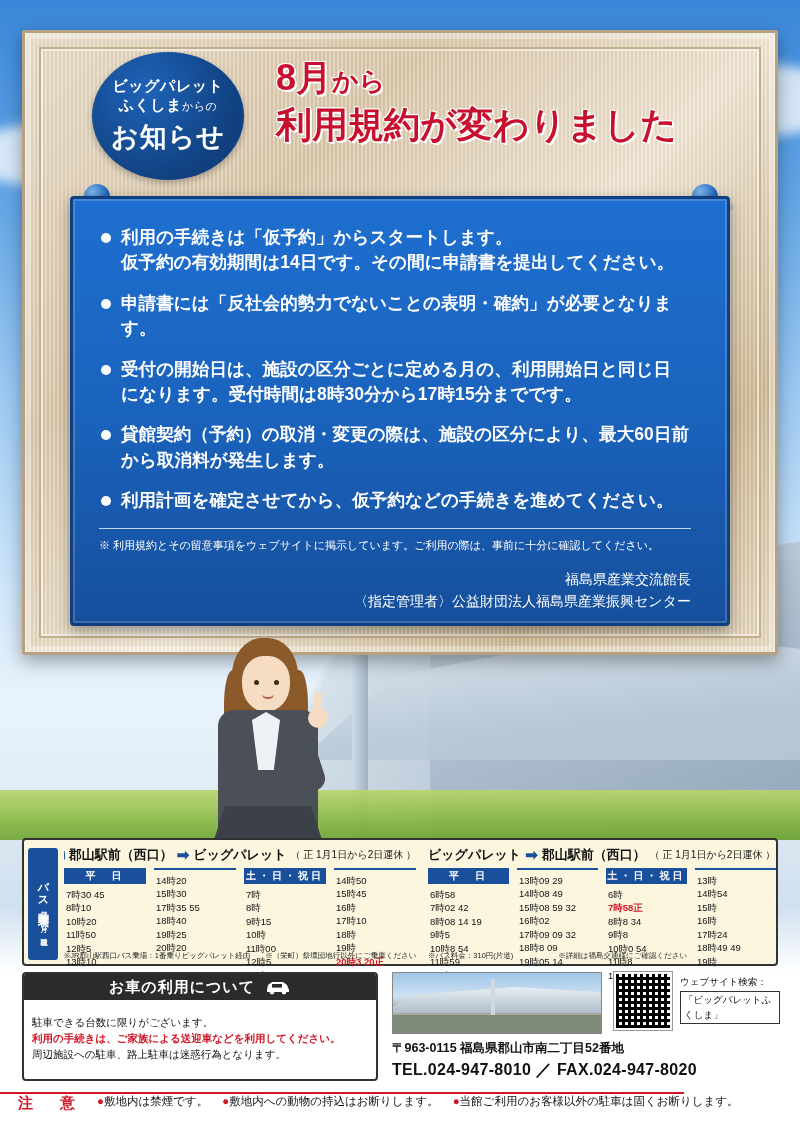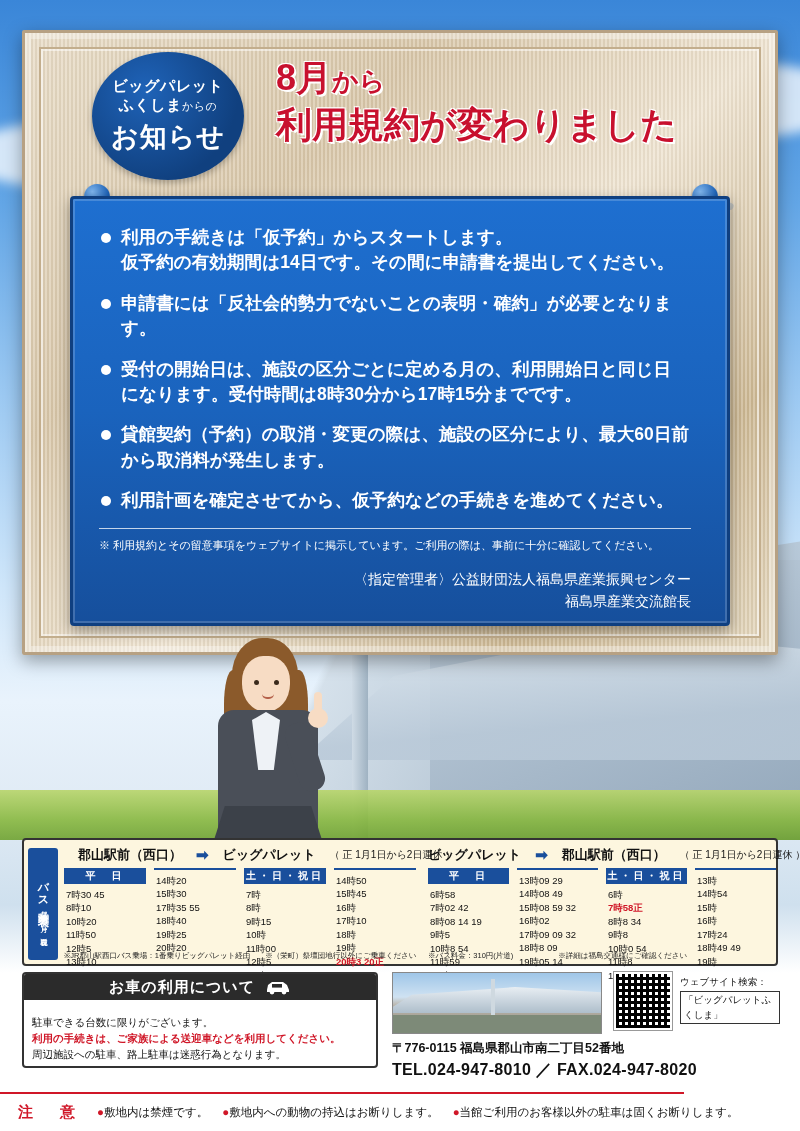--- a/index.html
+++ b/index.html
@@ -206,21 +206,21 @@
     display: flex; align-items: center; justify-content: center;
   }
   .bus-tab span {
     writing-mode: vertical-rl;
     font-size: 11px; font-weight: bold; letter-spacing: 2px;
   }
   .bus-tab span small { font-size: 7px; letter-spacing: 0; }
   .bus-col { position: absolute; top: 6px; }
   .bus-col.left { left: 40px; width: 352px; }
   .bus-col.right { left: 404px; width: 348px; }
-  .bus-title { font-size: 13px; font-weight: bold; color: #111; display: flex; align-items: center; gap: 14px; white-space: nowrap; }
+  .bus-title { font-size: 13px; font-weight: bold; color: #111; display: flex; align-items: center; gap: 4px; white-space: nowrap; }
   .bus-title .dot { width: 9px; height: 9px; background: #1a4f9c; border-radius: 50%; display: inline-block; }
   .bus-title .arrow { color: #1a4f9c; font-size: 15px; }
   .bus-title .paren { font-size: 10px; font-weight: normal; }
   .bus-tables { display: flex; gap: 8px; margin-top: 4px; }
   .bus-table { flex: 1; }
   .bt-head {
     background: #1a4f9c; color: #fff; font-size: 10px; font-weight: bold;
     text-align: center; padding: 1px 0; letter-spacing: 3px;
   }
   .bt-head.hol { background: #1a4f9c; }
@@ -228,21 +228,21 @@
   .bt-rows div { white-space: nowrap; }
   .bt-rows .red { color: #d01728; font-weight: bold; }
   .bus-foot { position: absolute; bottom: 3px; font-size: 7.5px; color: #222; }
   .bus-foot.left { left: 40px; width: 356px; }
   .bus-foot.right { left: 404px; width: 352px; }
 
   
   .car {
     position: absolute;
     left: 22px; top: 972px;
-    width: 356px; height: 96px;
+    width: 356px; height: 109px;
     background: #ffffff;
     border: 2px solid #333;
     border-radius: 4px;
     overflow: hidden;
   }
   .car-head {
     background: #2b2b2b; color: #fff;
     height: 26px; display: flex; align-items: center; justify-content: center; gap: 10px;
     font-size: 15px; font-weight: bold; letter-spacing: 1px;
   }
@@ -284,21 +284,21 @@
   .address .a1 { font-size: 12.5px; font-weight: bold; }
   .address .a2 { font-size: 16px; font-weight: bold; margin-top: 3px; letter-spacing: 0.3px; }
 
   
   .caution {
     position: absolute;
     left: 0; top: 1092px;
     width: 684px; height: 39px;
     background: #ffffff;
     border-top: 2px solid #d01728;
-    display: flex; align-items: center;
+    display: flex; align-items: flex-start;
   }
   .caution-label {
     color: #d01728; font-weight: bold; font-size: 15px;
     letter-spacing: 6px; padding: 0 16px 0 18px; white-space: nowrap;
   }
   .caution-items { display: flex; gap: 14px; font-size: 11.5px; color: #111; }
   .caution-items span { white-space: nowrap; }
   .caution-items .dot { color: #d01728; }
 </style>
 </head>
@@ -356,22 +356,22 @@
         <span>貸館契約（予約）の取消・変更の際は、施設の区分により、最大60日前</span>
         <span class="line2">から取消料が発生します。</span>
       </li>
       <li>
         <span>利用計画を確定させてから、仮予約などの手続きを進めてください。</span>
       </li>
     </ul>
     <div class="board-note-sep"></div>
     <div class="board-note">※ 利用規約とその留意事項をウェブサイトに掲示しています。ご利用の際は、事前に十分に確認してください。</div>
     <div class="board-sign">
+      <div>福島県産業交流館長</div>
       <div>〈指定管理者〉公益財団法人福島県産業振興センター</div>
-      <div>福島県産業交流館長</div>
     </div>
   </div>
 
   <div class="person">
     <div class="p-hair"></div>
     <div class="p-hair2"></div>
     <div class="p-hair3"></div>
     <div class="p-face"></div>
     <div class="p-eye l"></div>
     <div class="p-eye r"></div>
@@ -533,21 +533,21 @@
     <div class="ph-base"></div>
   </div>
 
   <div class="qr"></div>
   <div class="websearch">
     <div>ウェブサイト検索：</div>
     <div class="box">「ビッグパレットふくしま」</div>
   </div>
 
   <div class="address">
-    <div class="a1">〒776-0115 福島県郡山市南二丁目52番地</div>
+    <div class="a1">〒963-0115 福島県郡山市南二丁目52番地</div>
     <div class="a2">TEL.024-947-8010 ／ FAX.024-947-8020</div>
   </div>
 
   <div class="caution">
     <div class="caution-label">注　意</div>
     <div class="caution-items">
       <span><span class="dot">●</span><span>敷地内は禁煙です。</span></span>
       <span><span class="dot">●</span><span>敷地内への動物の持込はお断りします。</span></span>
       <span><span class="dot">●</span><span>当館ご利用のお客様以外の駐車は固くお断りします。</span></span>
     </div>

